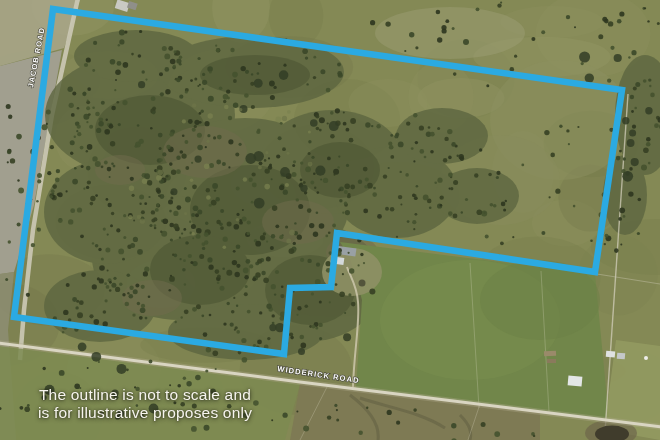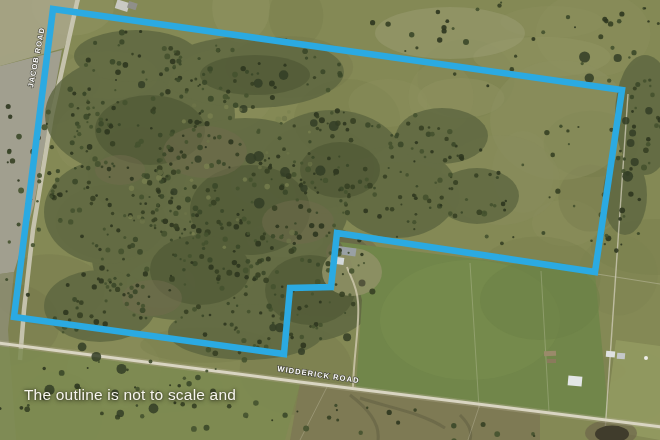--- a/index.html
+++ b/index.html
@@ -2,21 +2,21 @@
 <html><head>
 <meta charset="utf-8">
 <style>
   html,body{margin:0;padding:0;background:#222;}
   #stage{position:relative;width:660px;height:440px;overflow:hidden;
          font-family:"Liberation Sans",sans-serif;}
   #scene{position:absolute;left:0;top:0;width:660px;height:440px;display:block;}
   .roadlabel{font-family:"Liberation Sans",sans-serif;font-size:7.6px;font-weight:bold;
              fill:#ffffff;letter-spacing:1.05px;stroke:#45453a;stroke-width:1.35px;
              paint-order:stroke;opacity:.96;}
-  .caption{position:absolute;left:16px;top:386px;width:228px;text-align:center;
+  .caption{position:absolute;left:31px;top:386px;width:228px;text-align:center;
            font-size:15.5px;line-height:17.5px;font-weight:400;color:#f7f5ee;
            text-shadow:0 1px 4px rgba(25,25,18,.85),0 0 2px rgba(25,25,18,.5);
            letter-spacing:.2px;}
 </style>
 </head>
 <body>
 
 <div id="stage">
 <svg id="scene" viewBox="0 0 660 440" xmlns="http://www.w3.org/2000/svg">
 
@@ -1114,14 +1114,15 @@
       </g>
 
   <text class="roadlabel" transform="translate(277,371) rotate(8.5)">WIDDERICK ROAD</text>
   <text class="roadlabel" transform="translate(33,88) rotate(-79)">JACOB ROAD</text>
 
   <polygon id="outline" fill="none" stroke-linejoin="miter" points="53,9 622,90 595,272 337,233 331,287 290,288 284,354 14,317" stroke="#2BAAE2" stroke-width="6.5"></polygon>
 </svg>
 
 <div class="caption">
   <div>The outline is not to scale and</div>
+  <div>is for illustrative proposes only</div>
 </div>
 </div>
 
 </body></html>

